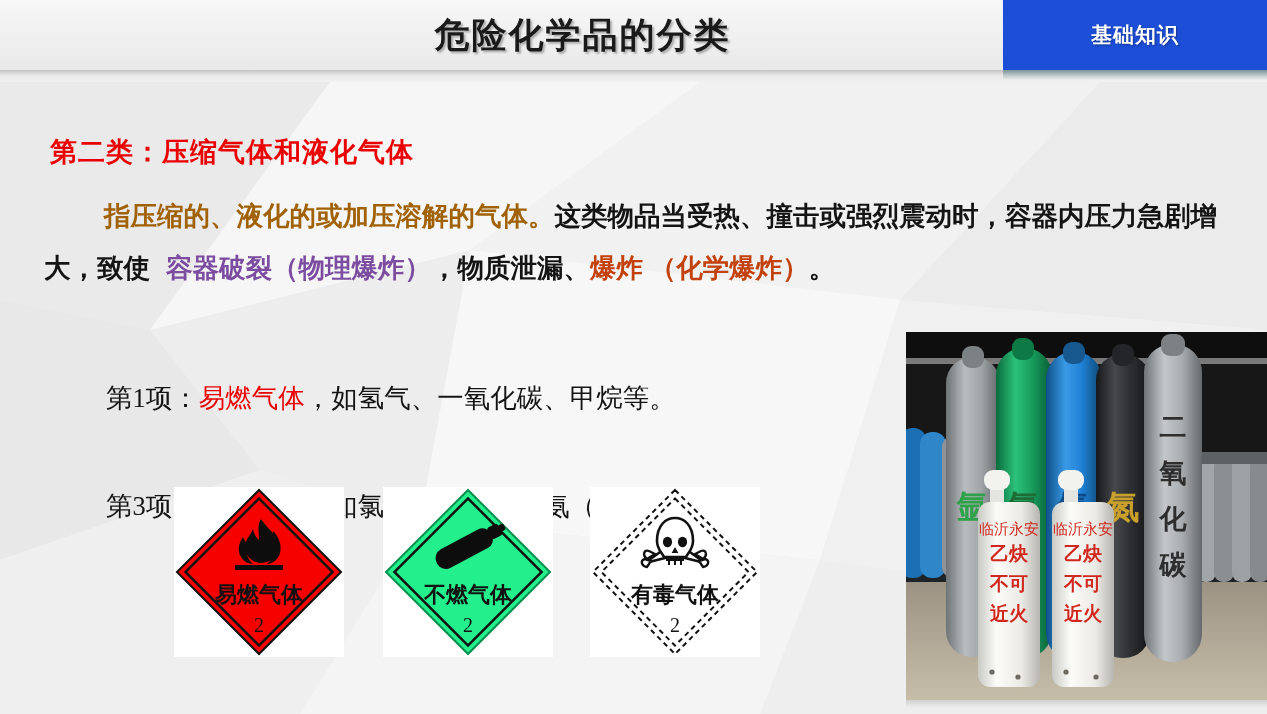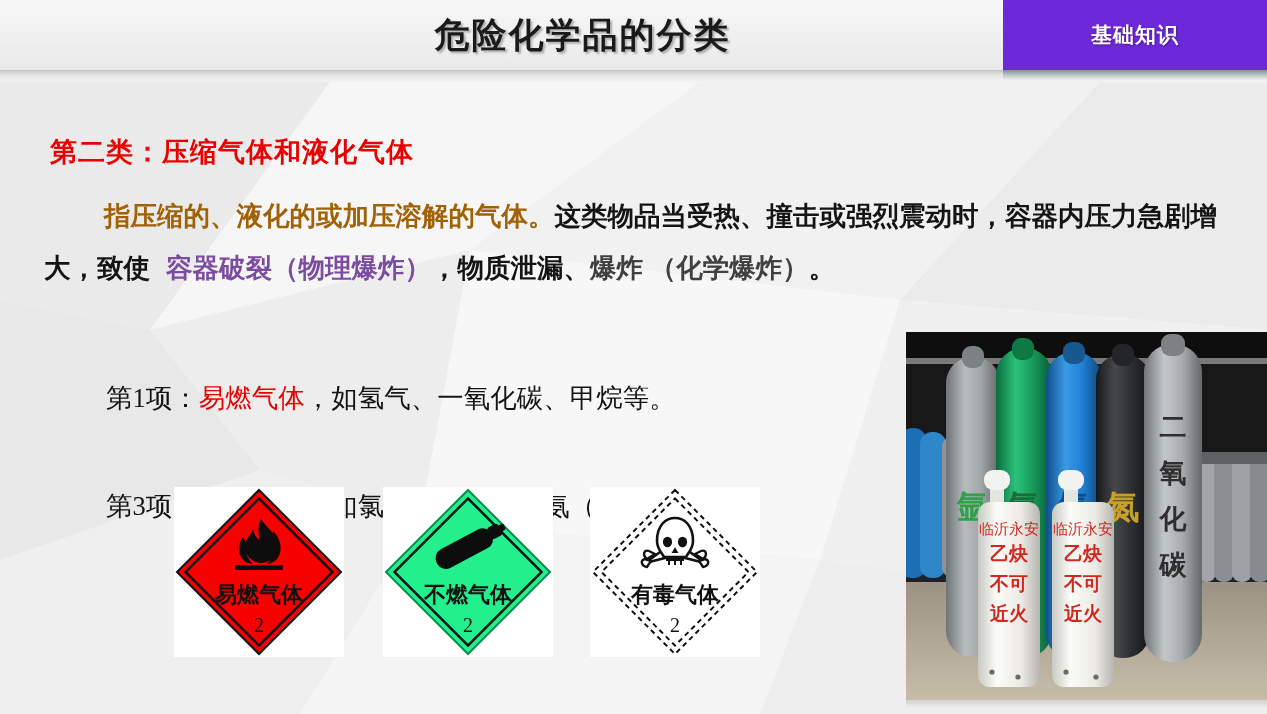--- a/index.html
+++ b/index.html
@@ -18,37 +18,37 @@
   .header{position:absolute;left:0;top:0;width:1267px;height:70px;}
   .header-bar{position:absolute;left:0;top:0;width:1267px;height:70px;
     background:linear-gradient(180deg,#f7f7f7 0%,#efefef 60%,#e9e9e9 100%);}
   .header-shadow{position:absolute;left:0;top:70px;width:1267px;height:12px;
     background:linear-gradient(180deg,rgba(120,120,120,.38) 0%,rgba(150,150,150,.12) 45%,rgba(255,255,255,0) 100%);}
   .header-title{position:absolute;left:0;top:0;width:1165px;height:70px;
     display:flex;align-items:center;justify-content:center;
     font-size:35px;font-weight:bold;color:#1a1a1a;letter-spacing:2px;
     text-shadow:2px 2px 2px rgba(120,120,120,.55);}
   .header-tag{position:absolute;left:1003px;top:0;width:264px;height:70px;
-    background:#6d28d9;display:flex;align-items:center;justify-content:center;
+    background:#1d4ed8;display:flex;align-items:center;justify-content:center;
     font-size:21px;font-weight:bold;color:#ffffff;letter-spacing:1px;
     text-shadow:1px 1px 2px rgba(0,0,0,.35);}
   .header-tag-shadow{position:absolute;left:1003px;top:70px;width:264px;height:10px;
     background:linear-gradient(180deg,rgba(40,90,105,.45),rgba(255,255,255,0));}
 
   
   .content{position:absolute;left:0;top:82px;width:1096px;height:632px;}
   .sec-title{position:absolute;left:50px;top:52px;font-size:27px;font-weight:bold;
     color:#ea0000;letter-spacing:1px;font-family:"Liberation Sans","DejaVu Sans",sans-serif;}
   .para{position:absolute;left:44px;top:108px;width:1200px;
     font-family:"Liberation Serif","DejaVu Serif",serif;
     font-size:26.5px;color:#141414;line-height:52px;font-weight:bold;}
   .para .ind{display:inline-block;width:60px;}
   .c-blue-lt{color:#a16207;}
   .c-purple{color:#7c4ca0;margin-left:16px;}
-  .c-blue{color:#404040;}
+  .c-blue{color:#c2410c;}
   .c-red{color:#ea0000;}
   .item{position:absolute;left:106px;
     font-family:"Liberation Serif","DejaVu Serif",serif;
     font-size:26.5px;font-weight:normal;color:#141414;white-space:nowrap;}
   .item-1{top:298px;}
   .item-2{top:352px;}
   .item-3{top:406px;}
 
   
   .placards{position:absolute;left:0;top:0;}

